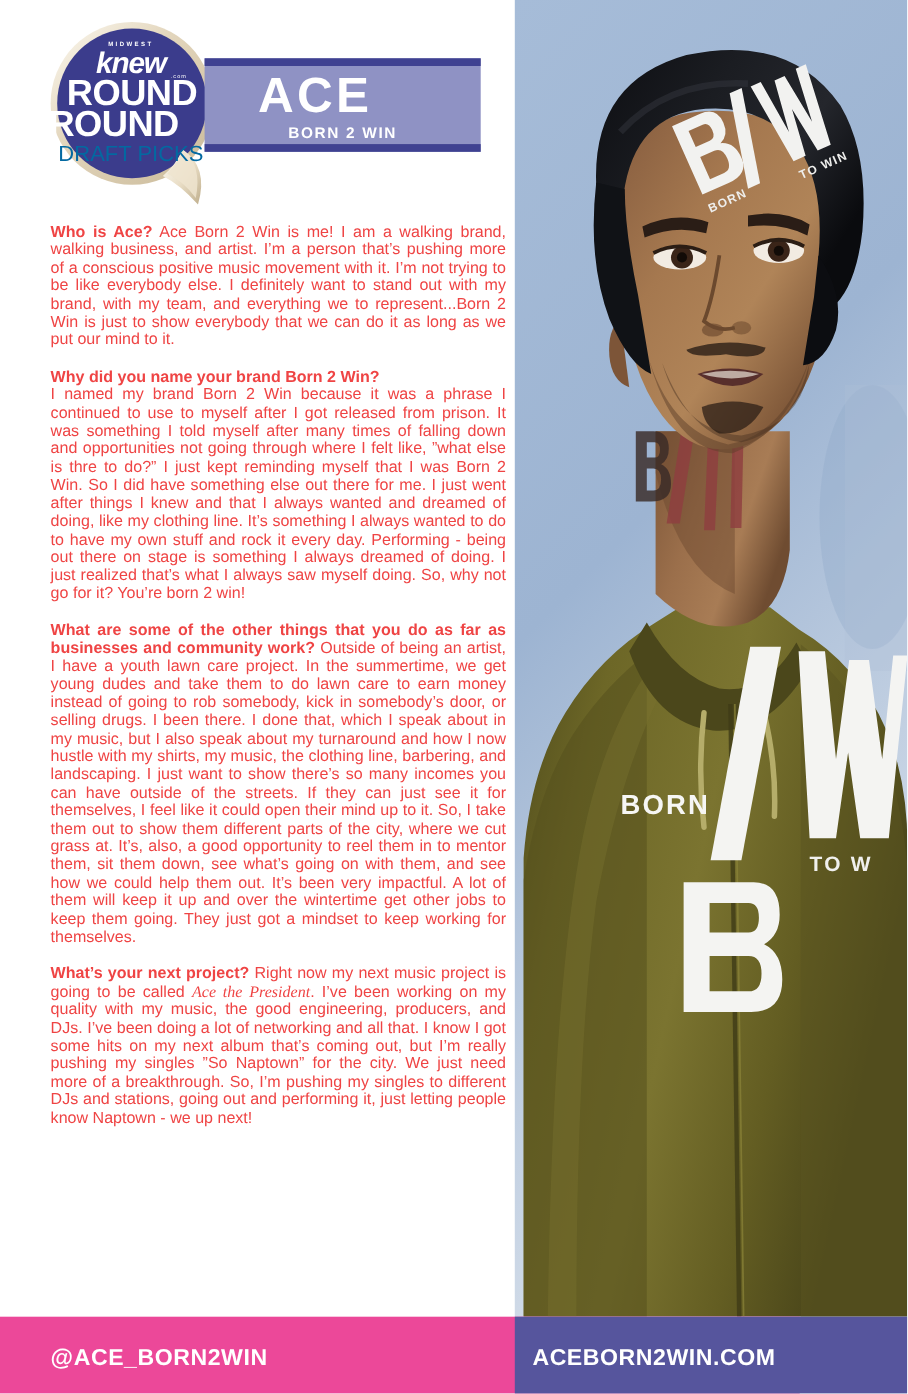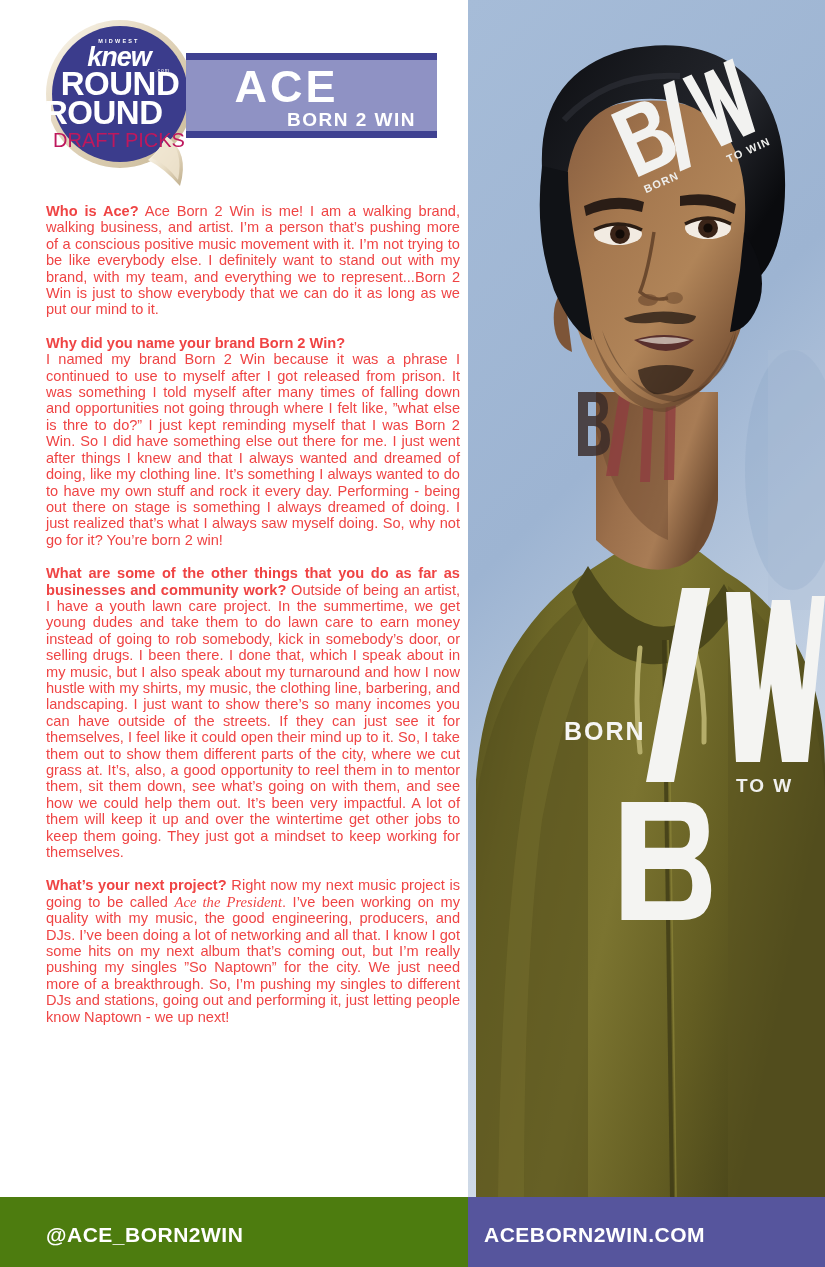--- a/index.html
+++ b/index.html
@@ -44,41 +44,41 @@
     color:#fff;font-size:33px;font-weight:700;line-height:31px;
     letter-spacing:-0.5px;font-family:"Liberation Sans", sans-serif;
   }
   .round-line{
     position:absolute;left:0;top:79px;width:152px;text-align:left;
     color:#fff;font-size:33px;font-weight:700;line-height:31px;
     letter-spacing:-0.5px;font-family:"Liberation Sans", sans-serif;
   }
   .draft-line{
     position:absolute;left:0;top:111px;width:150px;text-align:center;
-    color:#be185d;font-size:20px;font-weight:400;line-height:22px;
+    color:#0369a1;font-size:20px;font-weight:400;line-height:22px;
     letter-spacing:0px;font-family:"Liberation Sans", sans-serif;
   }
 
   
   .banner{
     position:absolute;left:186px;top:53px;width:251px;height:85px;
     background:#8f92c4;
     border-top:7px solid #3f4191;
     border-bottom:7px solid #3f4191;
     box-sizing:border-box;
   }
   .banner-ace{
     position:absolute;left:0;top:4px;width:201px;text-align:center;
     color:#ffffff;font-size:45px;font-weight:700;line-height:46px;
     letter-spacing:3px;font-family:"Liberation Sans", sans-serif;
   }
   .banner-sub{
     position:absolute;left:0;top:50px;width:251px;text-align:center;
-    color:#ffffff;font-size:19px;font-weight:700;line-height:20px;
-    letter-spacing:1.5px;font-family:"Liberation Sans", sans-serif;padding-left:40px;
+    color:#ffffff;font-size:14px;font-weight:700;line-height:20px;
+    letter-spacing:1.5px;font-family:"Liberation Sans", sans-serif;
   }
 
   
   .article{
     position:absolute;left:46px;top:203px;width:414px;
   }
   .qa{margin:0 0 17px 0;}
   .qa:last-child{margin-bottom:0;}
   .qa p{
     margin:0;
@@ -89,21 +89,21 @@
     text-align:justify;
     text-justify:inter-word;
     word-spacing:0px;
   }
   .q{font-weight:700;}
   .ital{font-style:italic;font-family:Liberation Serif, serif;}
 
   
   .footer{
     position:absolute;left:0;top:1197px;width:727px;height:70px;
-    background:#4d7c0f;
+    background:#ec4899;
   }
   .footer-right-tint{
     position:absolute;left:468px;top:0;width:357px;height:70px;
     background:#56559d;
   }
   .footer-handle{
     position:absolute;left:46px;top:26px;
     color:#ffffff;font-size:21px;font-weight:700;letter-spacing:0.5px;
     font-family:"Liberation Sans", sans-serif;
   }

